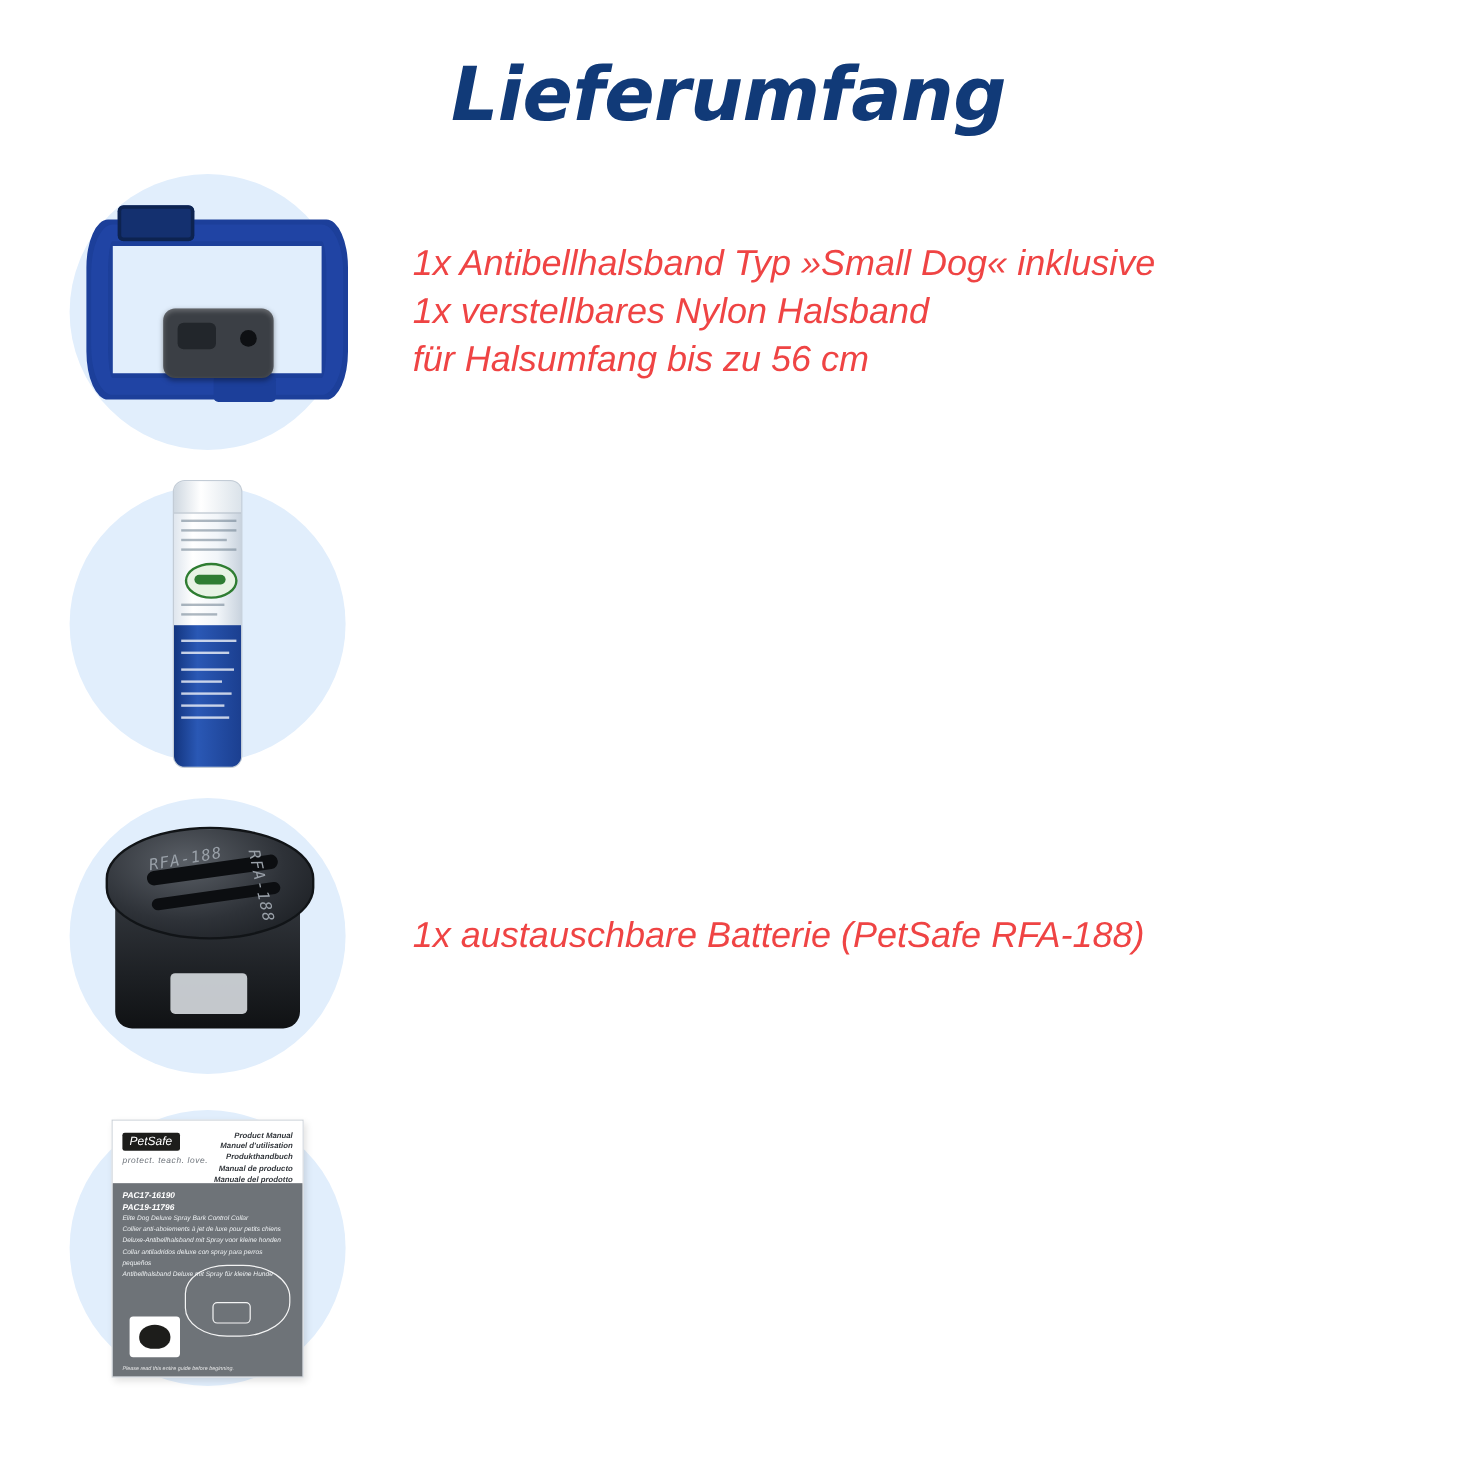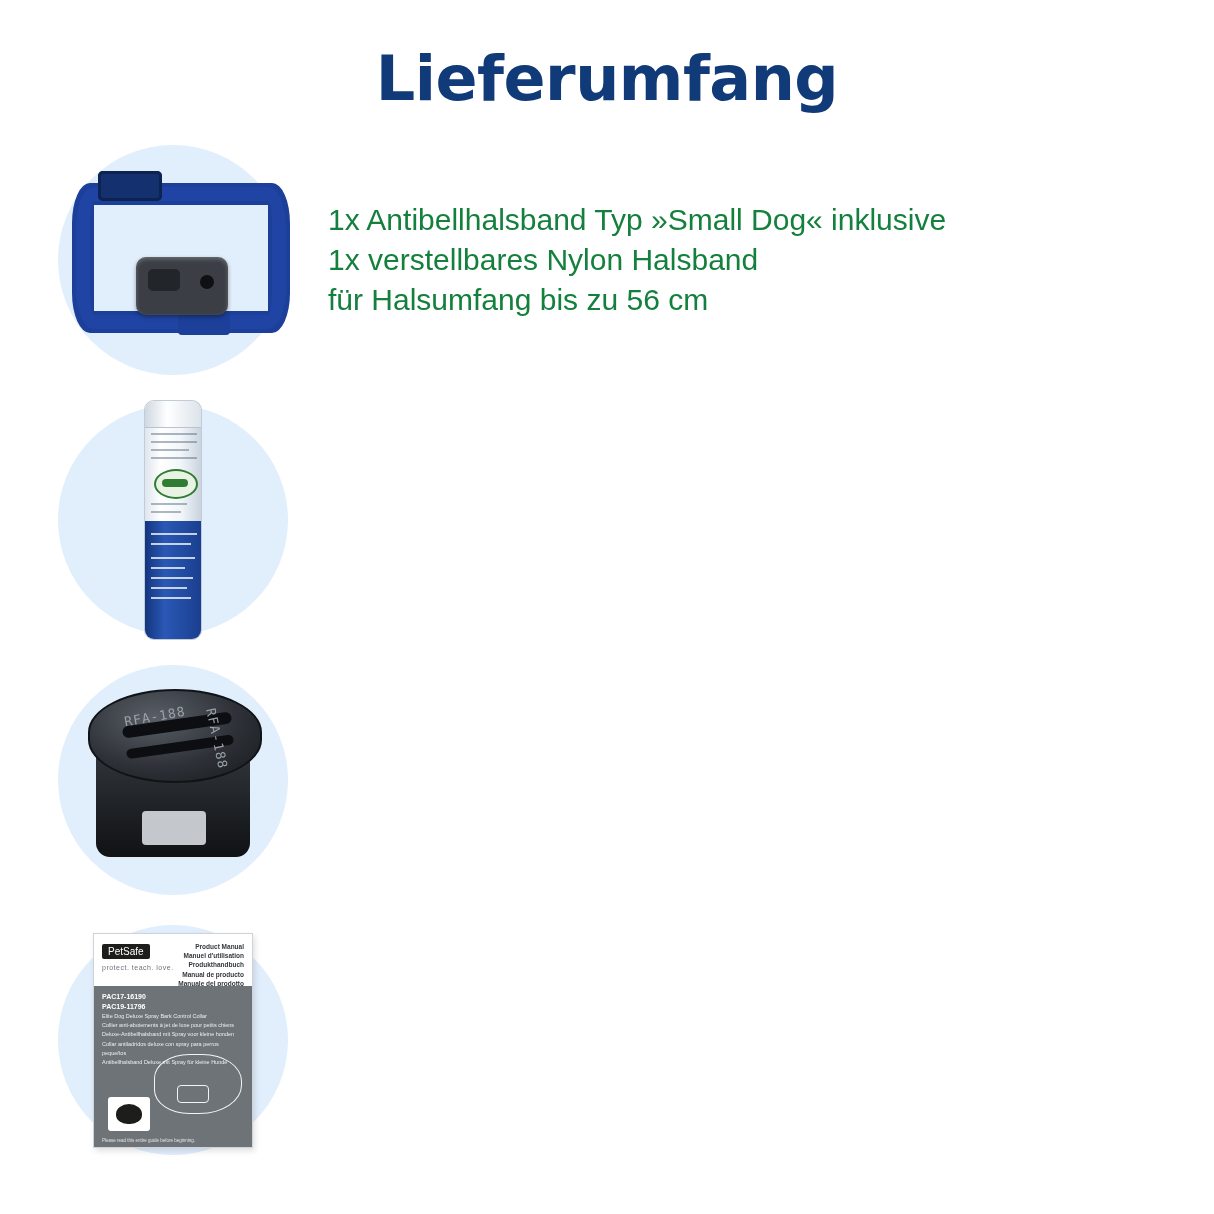--- a/index.html
+++ b/index.html
@@ -12,20 +12,21 @@
     height: 1214px;
     font-family: "Liberation Sans", sans-serif;
     color: #1d1d1b;
     overflow: hidden;
   }
   .page {
     position: relative;
     width: 1214px;
     height: 1184px;
     box-sizing: border-box;
+    font-style: italic;
   }
 
   
   .title {
     position: absolute;
     top: 42px;
     left: 0;
     width: 100%;
     text-align: center;
     font-size: 62px;
@@ -56,24 +57,24 @@
     margin-left: 58px;
     flex: 0 0 230px;
     border-radius: 50%;
     background: #e1eefc;
     display: flex;
     align-items: center;
     justify-content: center;
     overflow: visible;
   }
   .item-text {
-    margin-left: 40px;
+    margin-left: 56px;
     font-size: 30px;
     line-height: 1.33;
-    color: #15803d;
+    color: #ef4444;
     max-width: 820px;
     white-space: pre-line;
     font-family: "Liberation Sans", sans-serif;
   }
 
   
   .collar-wrap {
     position: relative;
     width: 250px;
     height: 190px;
@@ -455,20 +456,21 @@
           <div class="batt-body">
             <div class="batt-contact"></div>
           </div>
           <div class="batt-top">
             <div class="batt-slot"></div>
             <div class="batt-label">RFA-188</div>
             <div class="batt-label2">RFA-188</div>
           </div>
         </div>
       </div>
+      <div class="item-text">1x austauschbare Batterie (PetSafe RFA-188)</div>
     </div>
 
     <div class="item">
       <div class="thumb">
         <div class="man-wrap">
           <div class="man-page">
             <div class="man-head">
               <div class="man-brand">PetSafe</div>
               <div class="man-tag">protect. teach. love.</div>
               <div class="man-headright">

